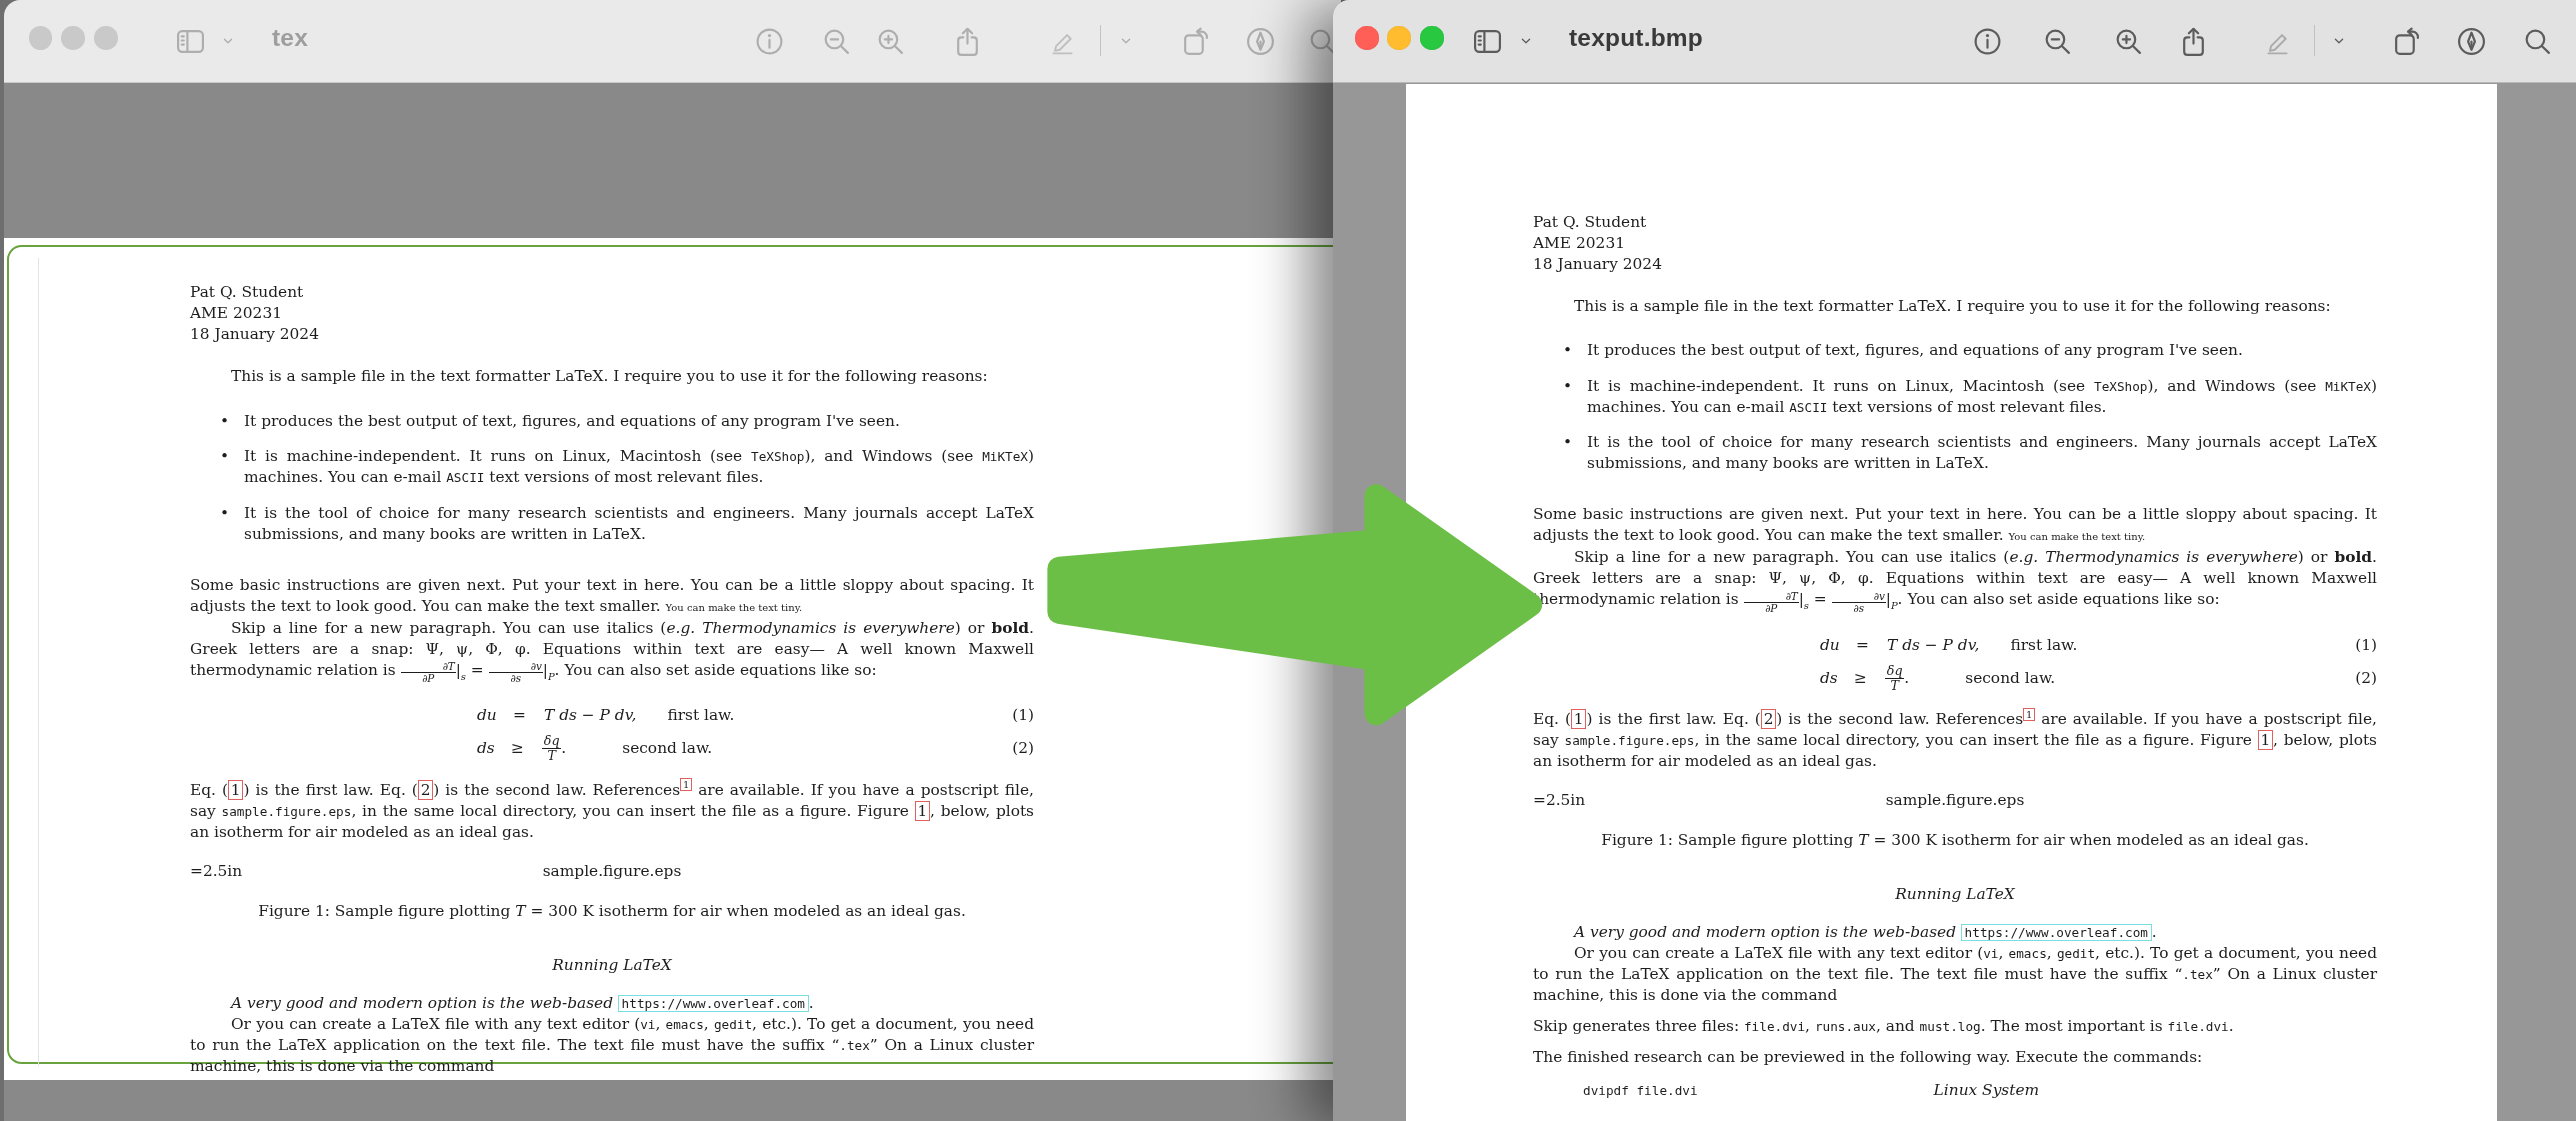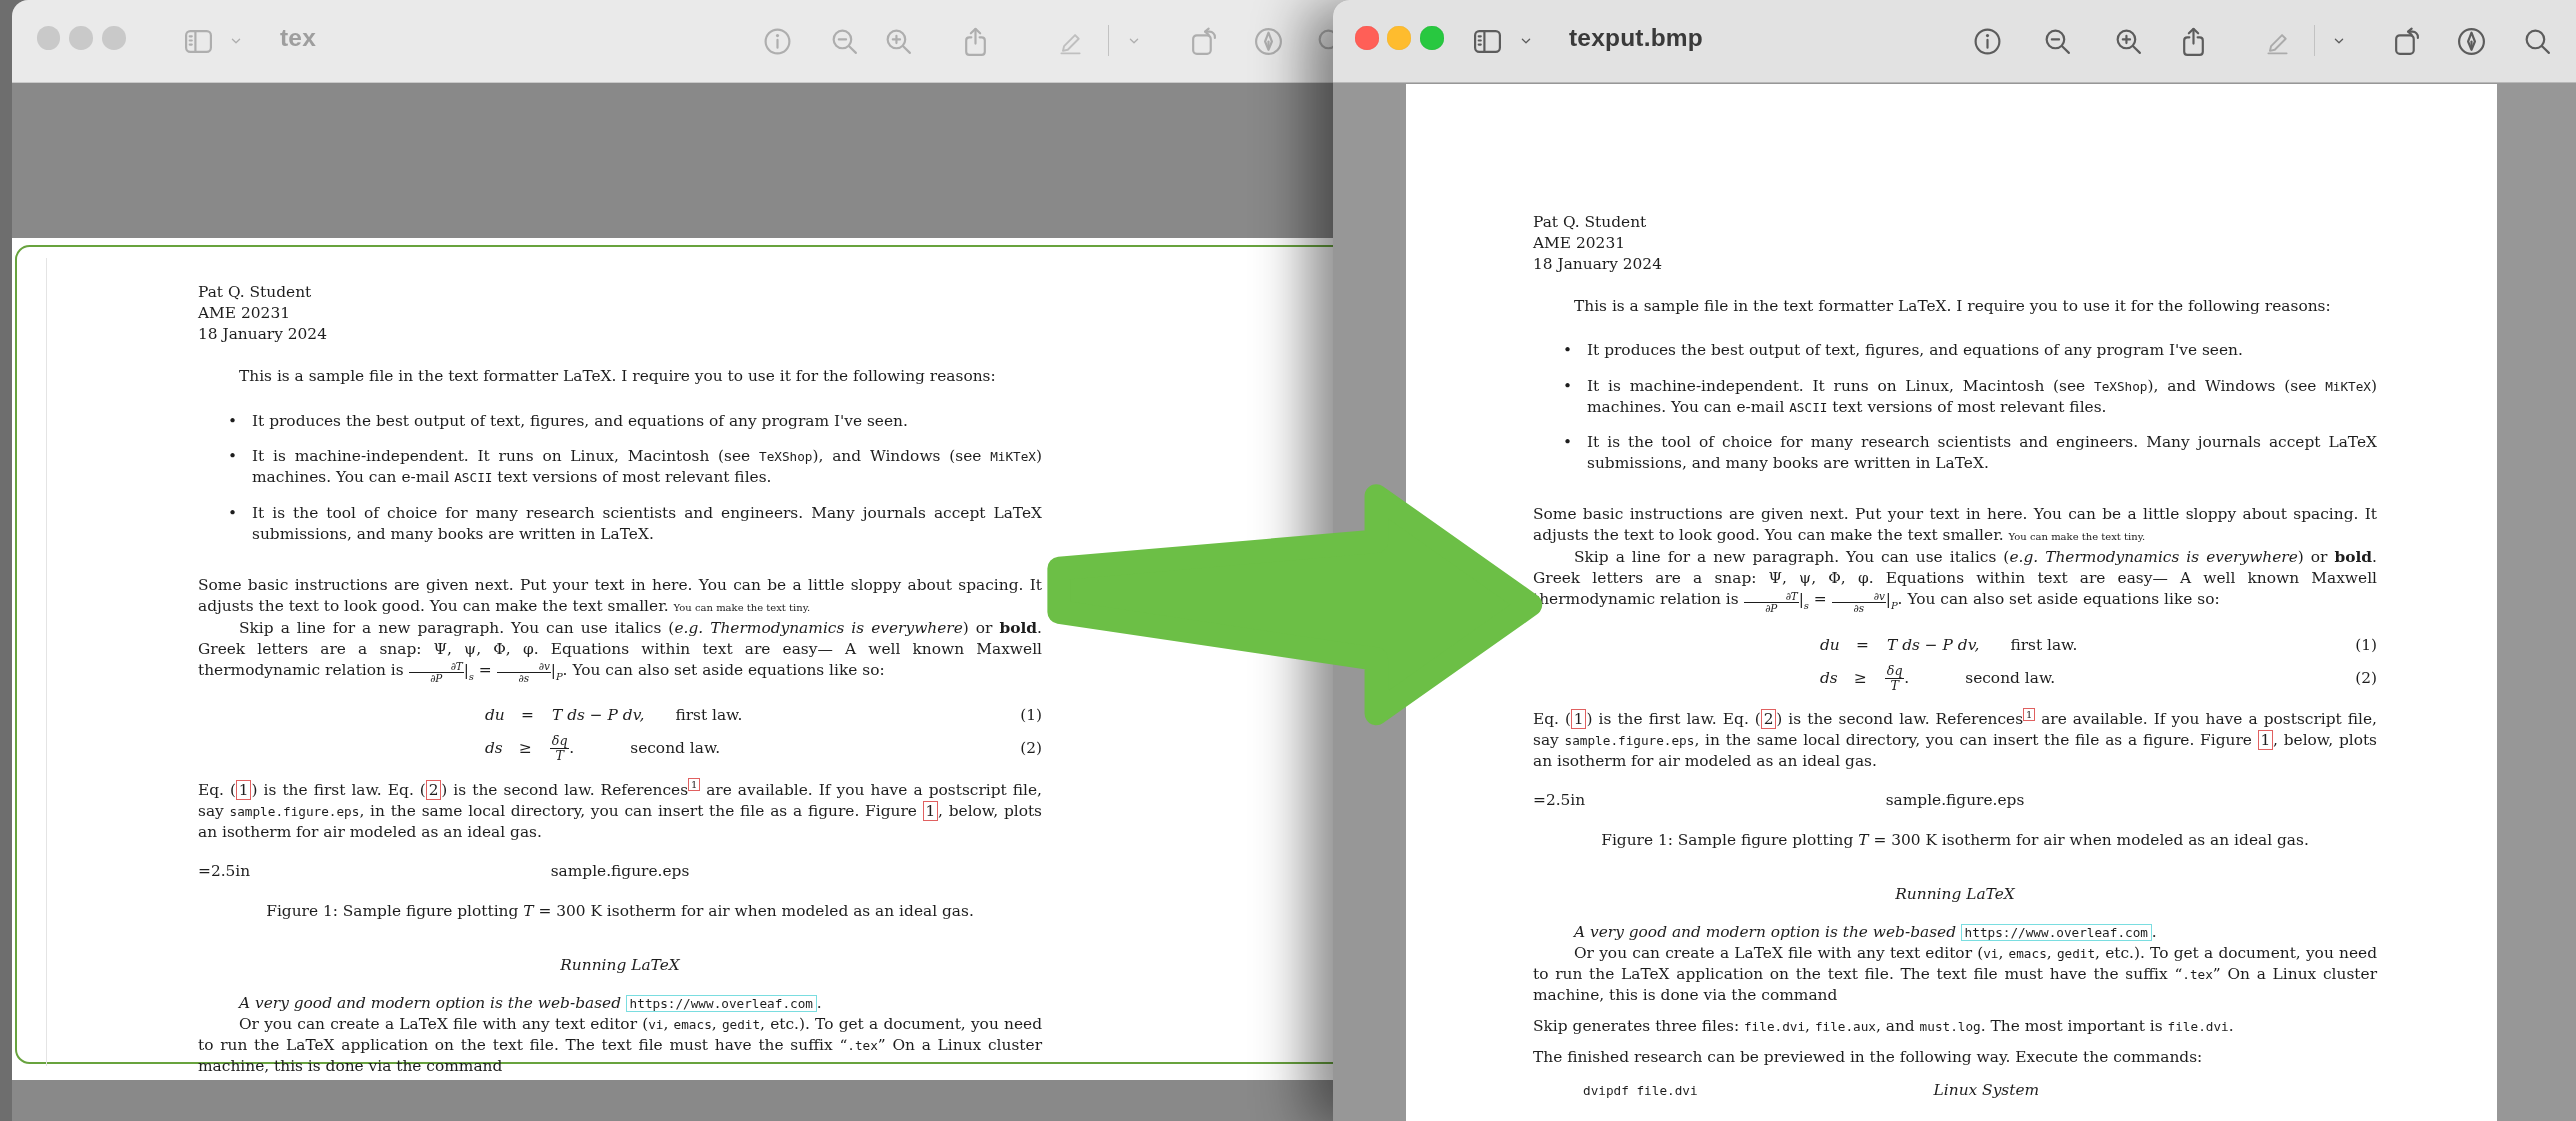--- a/index.html
+++ b/index.html
@@ -1,21 +1,21 @@
 <!DOCTYPE html>
 <html style="--green-border: #68A33E; --red-box: #E06060; --cyan-box: #7ADDE0;font-size:14.5px"><head>
 <meta charset="utf-8">
 <style>
   * { margin:0; padding:0; box-sizing:border-box; }
   html,body { width:2576px; height:1121px; overflow:hidden; background:#6e6e6e;
               font-family:"Liberation Sans", sans-serif; }
 
   
   .window { position:absolute; top:0; height:1121px; }
-  .win-left  { left:12px; width:1337px; border-radius:16.3px 0 0 0; overflow:hidden; background:#898989; }
+  .win-left  { left:4px; width:1337px; border-radius:16.3px 0 0 0; overflow:hidden; background:#898989; }
   .win-right { left:1333px; width:1243px; border-radius:16.3px 0 0 0; overflow:hidden;
                background:#979797; box-shadow:-25.4px 5.4px 54px rgba(0,0,0,.45); }
 
   .toolbar { position:absolute; top:0; left:0; right:0; height:83px; }
   .win-left  .toolbar { background:#eaeaea; border-bottom:0.9px solid #c9c9c9; }
   .win-right .toolbar { background:#e2e2e2; border-bottom:0.9px solid #b8b8b8; }
 
   .traffic { position:absolute; top:26px; width:23.6px; height:23.6px; border-radius:50%; }
   .t-inactive { background:#c9c9c9; }
   .t-red    { background:#ff5f57; box-shadow:inset 0 0 0.9px #d94942; }
@@ -375,21 +375,21 @@
 
   <p class="figcap"><span>Figure 1: Sample figure plotting </span><span class="it">T</span><span> = 300 K isotherm for air when modeled as an ideal gas.</span></p>
 
   <p class="sect"><span>Running </span><span class="ltx">LaTeX</span></p>
 
   <p class="p4 indent"><span class="it">A very good and modern option is the web-based </span><span class="mono linkbox">https://www.overleaf.com</span><span>.</span></p>
 
   <p class="indent"><span>Or you can create a </span><span class="ltx">LaTeX</span><span> file with any text editor (</span><span class="mono">vi</span><span>, </span><span class="mono">emacs</span><span>, </span><span class="mono">gedit</span><span>, etc.).  To get a document, you need to run the </span><span class="ltx">LaTeX</span><span> application on the text file.  The text file must have the suffix “</span><span class="mono">.tex</span><span>” On a Linux cluster machine, this is done via the command</span></p>
 
 
-  <p class="p6"><span>Skip generates three files: </span><span class="mono">file.dvi</span><span>, </span><span class="mono">file.aux</span><span>, and </span><span class="mono">must.log</span><span>. The most important is </span><span class="mono">file.dvi</span><span>.</span></p>
+  <p class="p6"><span>Skip generates three files: </span><span class="mono">file.dvi</span><span>, </span><span class="mono">runs.aux</span><span>, and </span><span class="mono">must.log</span><span>. The most important is </span><span class="mono">file.dvi</span><span>.</span></p>
 
   <p class="p7">The finished research can be previewed in the following way. Execute the commands:</p>
 
   <div class="cmd2">
     <span class="mono" style="margin-left:50px">dvipdf file.dvi</span>
     <span class="c2note">Linux System</span>
   </div>
 </div>
     </div>
   </div>

